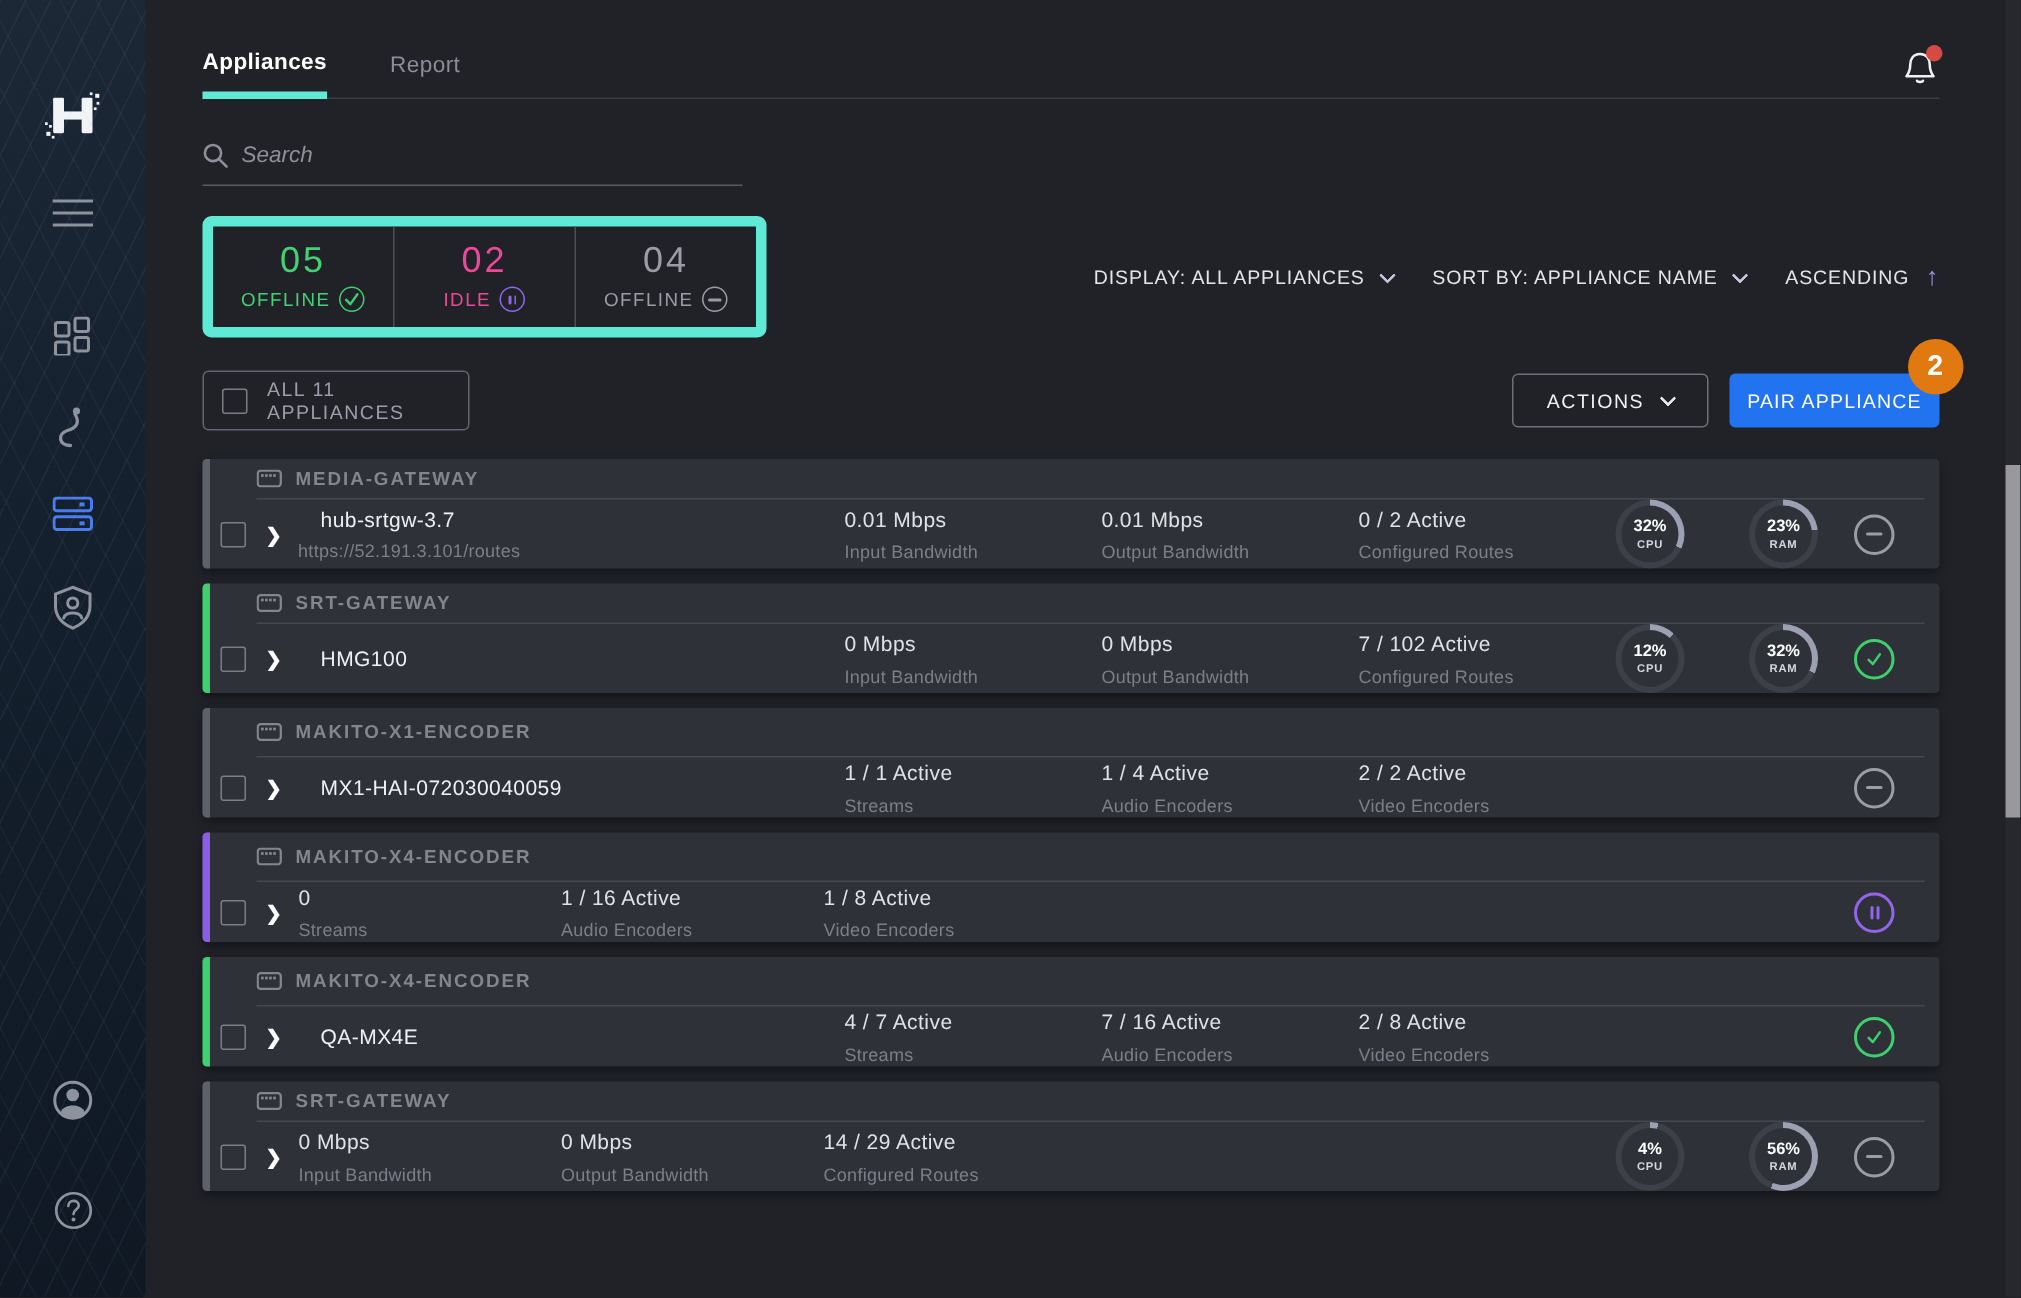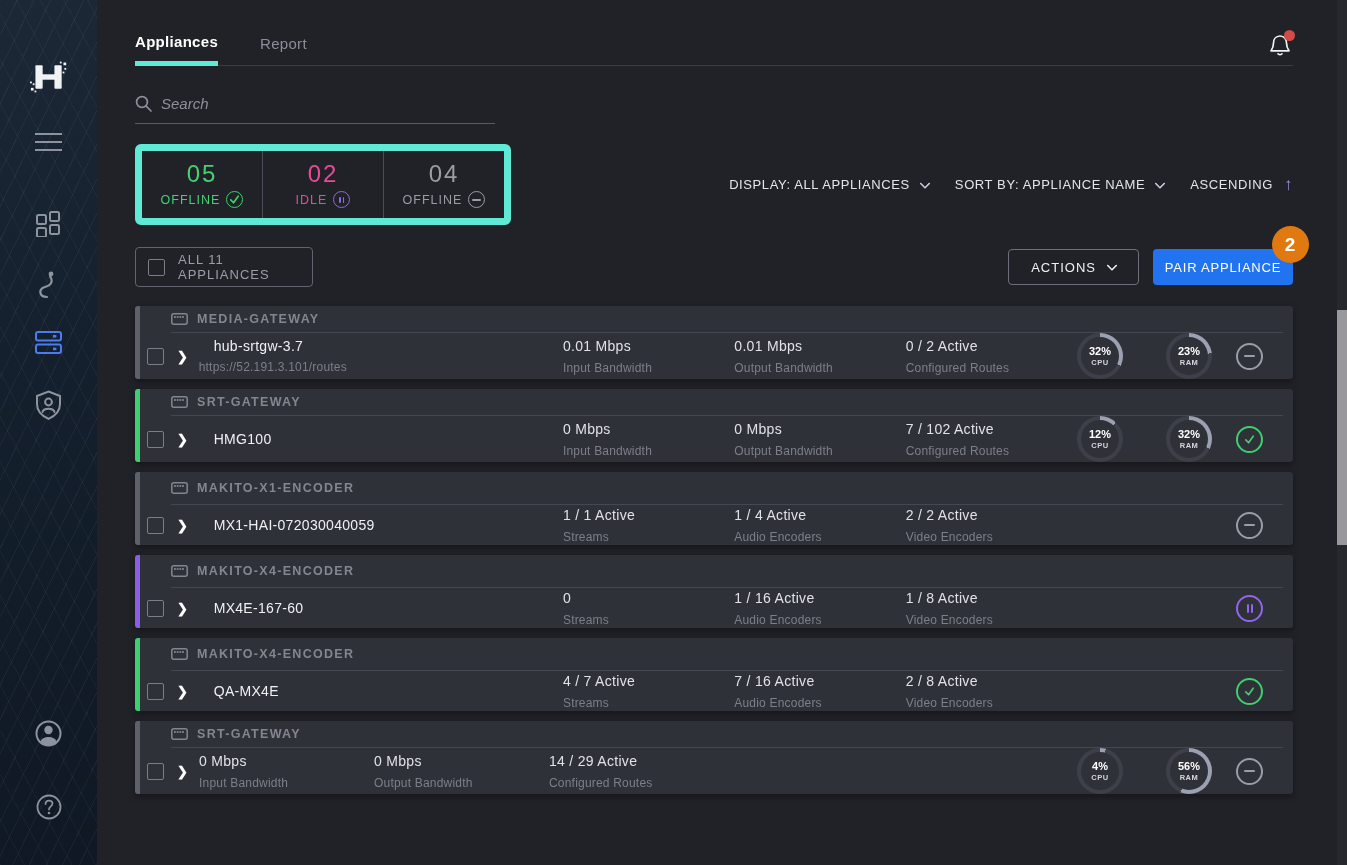--- a/index.html
+++ b/index.html
@@ -431,24 +431,20 @@
           <rect x="3" y="3.1" width="1.8" height="1.8" fill="currentColor" stroke="none"></rect>
           <rect x="5.7" y="3.1" width="1.8" height="1.8" fill="currentColor" stroke="none"></rect>
           <rect x="8.4" y="3.1" width="1.8" height="1.8" fill="currentColor" stroke="none"></rect>
           <rect x="11.1" y="3.1" width="1.8" height="1.8" fill="currentColor" stroke="none"></rect>
         </svg>
         <span class="type-label">MAKITO-X4-ENCODER</span>
       </div>
       <div class="card-body">
         <span class="cbx"></span>
         <span class="chevron">❯</span>
-        <div class="name-col">
-          <div class="a-name">MX4E-167-60</div>
-
-        </div>
         <div class="metric">
           <div class="m-val">0</div>
           <div class="m-lab">Streams</div>
         </div>
         <div class="metric">
           <div class="m-val">1 / 16 Active</div>
           <div class="m-lab">Audio Encoders</div>
         </div>
         <div class="metric">
           <div class="m-val">1 / 8 Active</div>

